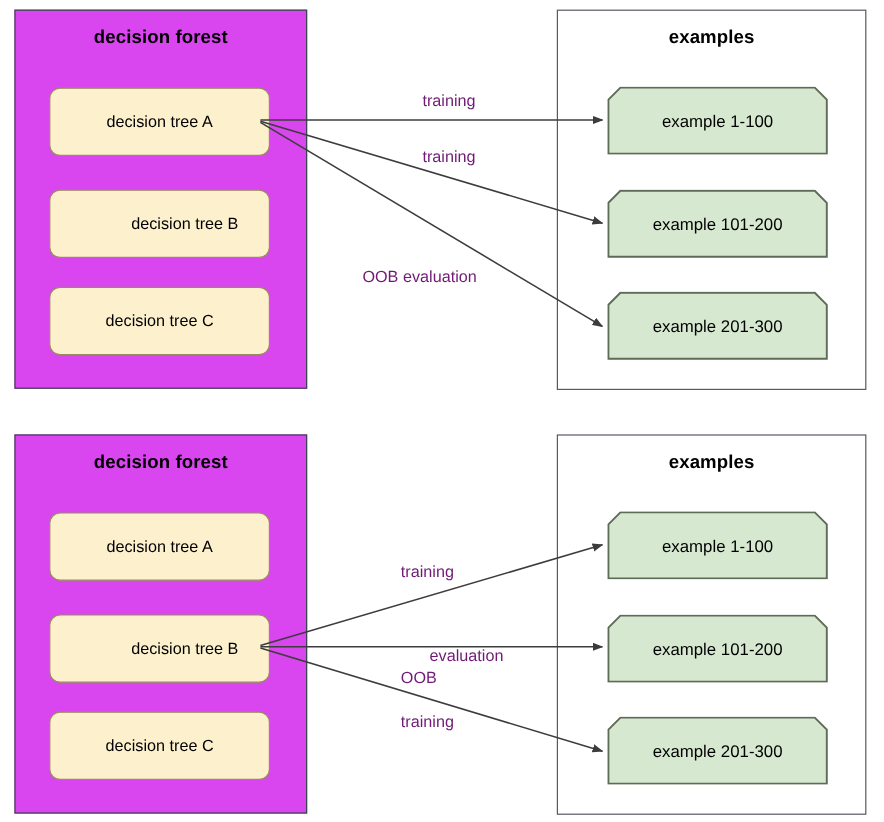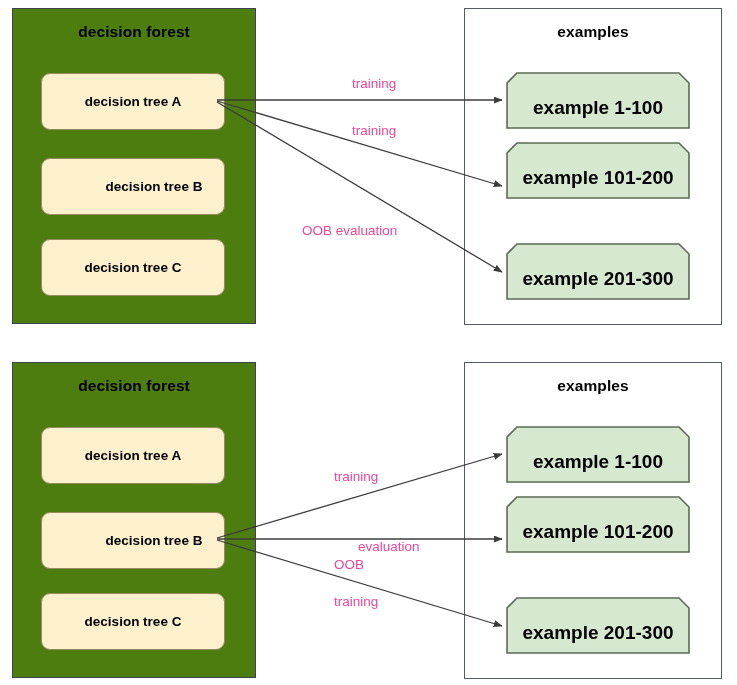--- a/index.html
+++ b/index.html
@@ -28,21 +28,21 @@
   #diagram-top  { top: 2px; }
   #diagram-bottom { top: 356px; }
 
   
   .forest-panel {
     position: absolute;
     left: 12px;
     top: 6px;
     width: 244px;
     height: 316px;
-    background: #4d7c0f;
+    background: #d946ef;
     border: 1.6px solid #3b4451;
     box-sizing: border-box;
   }
   .examples-panel {
     position: absolute;
     left: 464px;
     top: 6px;
     width: 258px;
     height: 317px;
     background: #ffffff;
@@ -70,42 +70,40 @@
     height: 57px;
     background: #fdf0cd;
     border: 1.4px solid #9a8a62;
     border-radius: 9px;
     box-sizing: border-box;
     display: flex;
     align-items: center;
     justify-content: center;
     font-size: 13.5px;
     color: #000;
-    font-weight: bold;
   }
   .tree-1 { top: 64px; }
   .tree-2 { top: 149px; padding-left: 42px; }
   .tree-3 { top: 230px; }
 
   
   .ex-box {
     position: absolute;
     left: 41px;
     width: 184px;
-    height: 72px;
+    height: 57px;
     box-sizing: border-box;
     display: flex;
     align-items: center;
     justify-content: center;
-    font-size: 19px;
+    font-size: 14px;
     color: #000;
-    font-weight: bold;
   }
   .ex-1 { top: 63px; }
-  .ex-2 { top: 133px; justify-content: center; }
+  .ex-2 { top: 149px; justify-content: center; }
   .ex-3 { top: 234px; align-items: center; }
   .ex-shape {
     position: absolute;
     left: 0; top: 0;
     width: 184px;
     height: 57px;
   }
   .ex-label {
     position: relative;
     z-index: 2;
@@ -117,21 +115,21 @@
     left: 0; top: 0;
     width: 737px;
     height: 330px;
     pointer-events: none;
   }
 
   
   .edge-label {
     position: absolute;
     font-size: 13.5px;
-    color: #ec4899;
+    color: #701a75;
     white-space: pre;
     background: transparent;
     line-height: 1.25;
   }
 </style>
 </head>
 <body>
 
 <div class="canvas">
 

